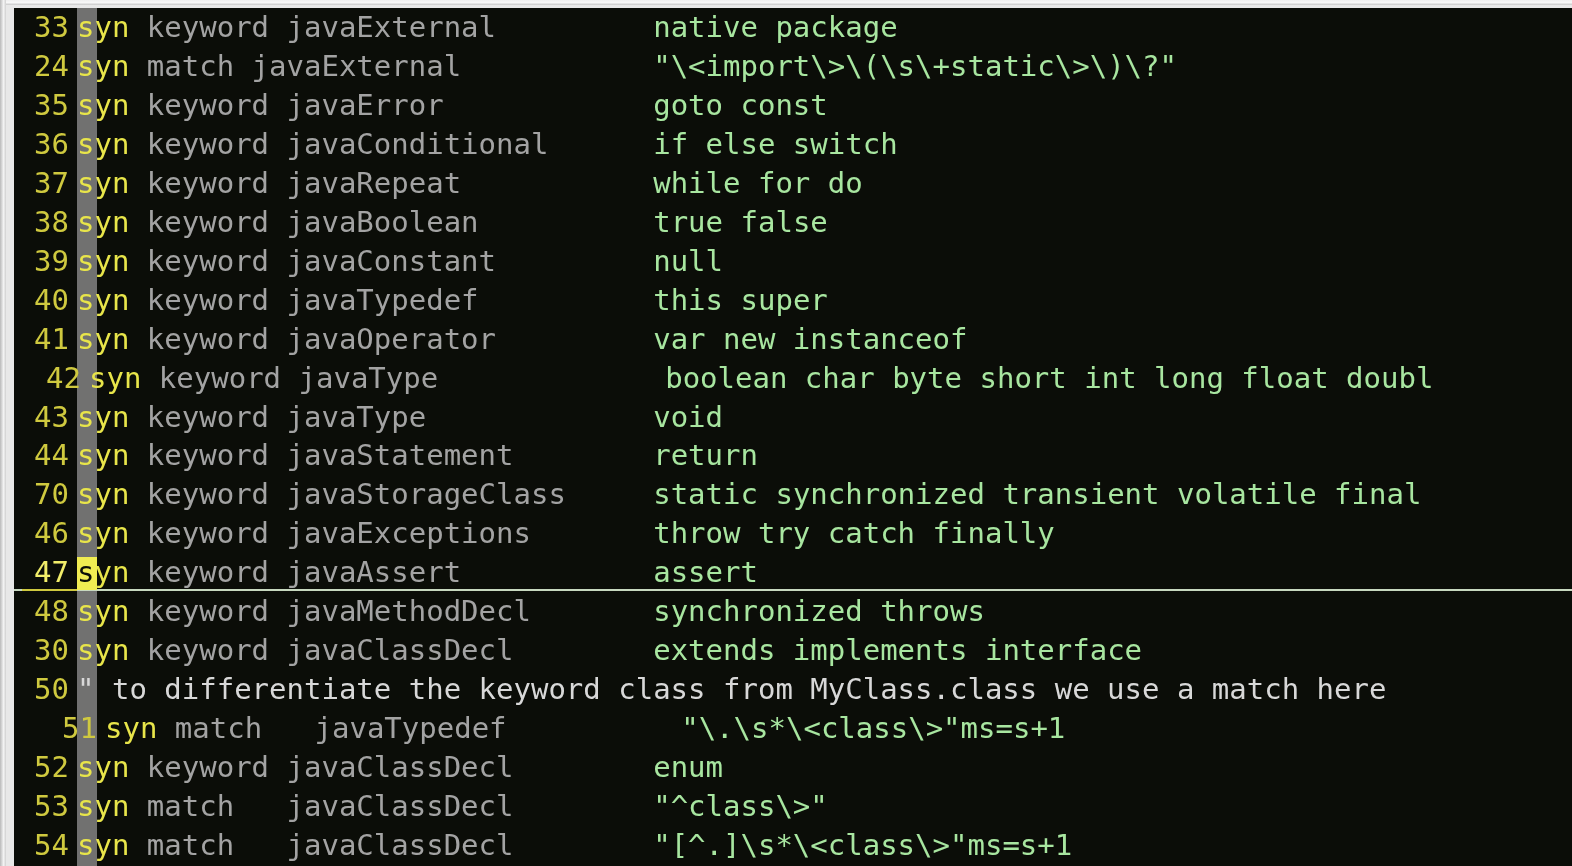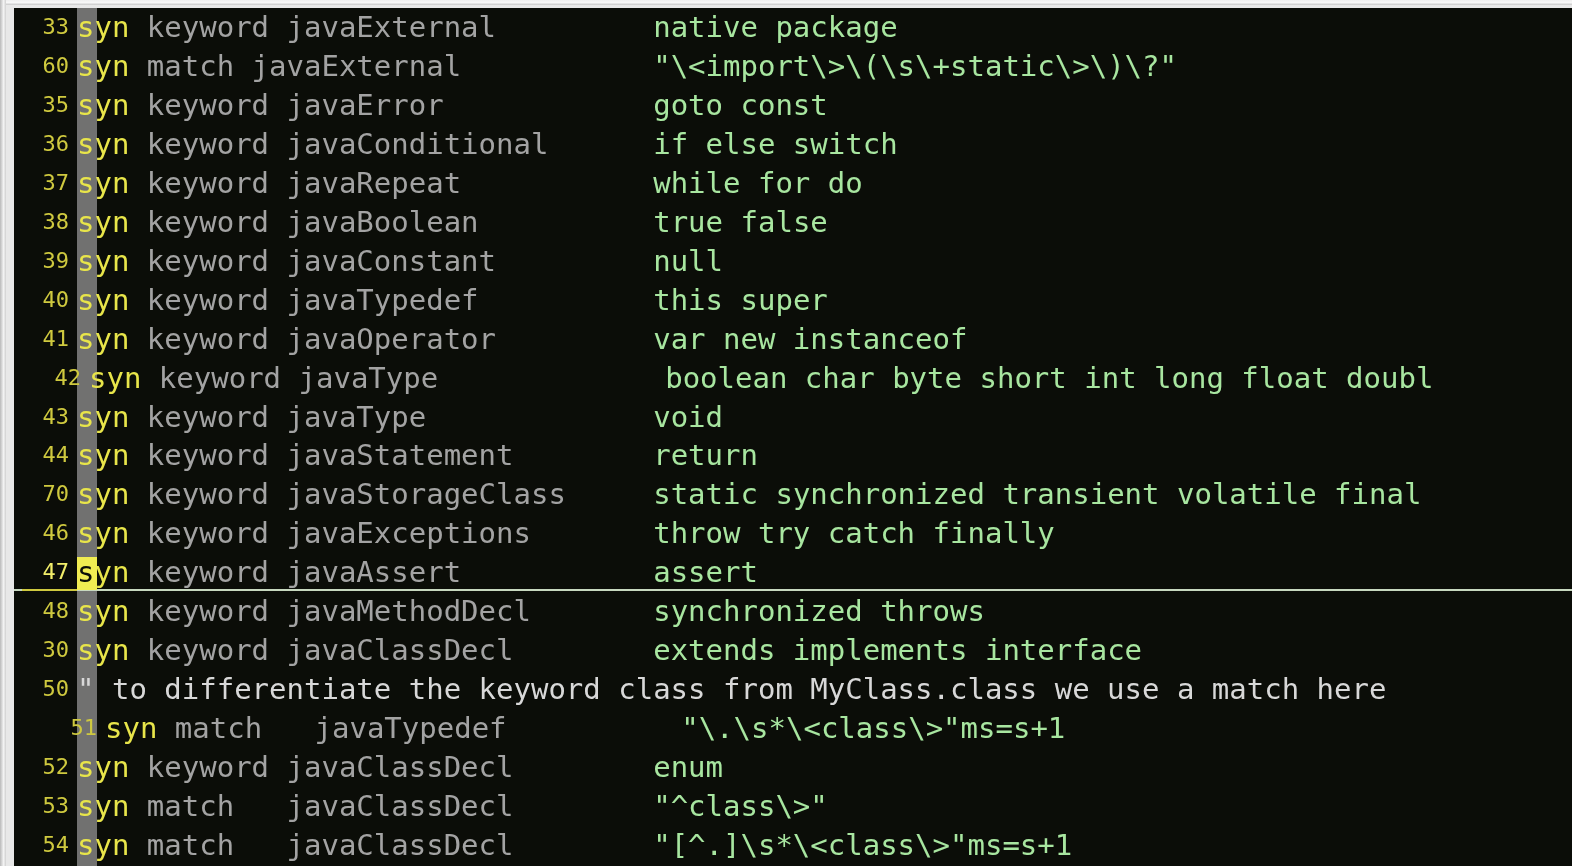--- a/index.html
+++ b/index.html
@@ -73,21 +73,21 @@
     letter-spacing: 0px;
   }
 
   .lnum {
     position: absolute;
     left: 0;
     top: 0;
     width: 55px;
     text-align: right;
     color: #cfc93f;
-    font-size: 22px;
+    font-size: 29px;
   }
 
   .code {
     position: absolute;
     left: 63px;
     top: 0;
     color: #a8e6a0;
     font-size: 29px;
     white-space: pre;
   }
@@ -148,21 +148,21 @@
 <body>
 
 <div id="window-frame">
   <div id="frame-top-bevel"></div>
   <div id="frame-left-bevel"></div>
 
   <div id="editor">
     <div id="cursor-column"></div>
     <div id="lines">
         <div class="line" style="top: 0px; position: absolute; left: 0px; right: 0px;"><span class="lnum">33</span><span class="code"><span class="kw">syn</span><span class="normal"> keyword javaExternal</span><span>         </span><span class="str">native package</span></span></div>
-        <div class="line" style="top: 38.95px; position: absolute; left: 0px; right: 0px;"><span class="lnum">60</span><span class="code"><span class="kw">syn</span><span class="normal"> match javaExternal</span><span>           </span><span class="str">"\&lt;import\&gt;\(\s\+static\&gt;\)\?"</span></span></div>
+        <div class="line" style="top: 38.95px; position: absolute; left: 0px; right: 0px;"><span class="lnum">24</span><span class="code"><span class="kw">syn</span><span class="normal"> match javaExternal</span><span>           </span><span class="str">"\&lt;import\&gt;\(\s\+static\&gt;\)\?"</span></span></div>
         <div class="line" style="top: 77.9px; position: absolute; left: 0px; right: 0px;"><span class="lnum">35</span><span class="code"><span class="kw">syn</span><span class="normal"> keyword javaError</span><span>            </span><span class="str">goto const</span></span></div>
         <div class="line" style="top: 116.85px; position: absolute; left: 0px; right: 0px;"><span class="lnum">36</span><span class="code"><span class="kw">syn</span><span class="normal"> keyword javaConditional</span><span>      </span><span class="str">if else switch</span></span></div>
         <div class="line" style="top: 155.8px; position: absolute; left: 0px; right: 0px;"><span class="lnum">37</span><span class="code"><span class="kw">syn</span><span class="normal"> keyword javaRepeat</span><span>           </span><span class="str">while for do</span></span></div>
         <div class="line" style="top: 194.75px; position: absolute; left: 0px; right: 0px;"><span class="lnum">38</span><span class="code"><span class="kw">syn</span><span class="normal"> keyword javaBoolean</span><span>          </span><span class="str">true false</span></span></div>
         <div class="line" style="top: 233.7px; position: absolute; left: 0px; right: 0px; padding-left: 16px;"><span class="lnum">39</span><span class="code"><span class="kw">syn</span><span class="normal"> keyword javaConstant</span><span>         </span><span class="str">null</span></span></div>
         <div class="line" style="top: 272.65px; position: absolute; left: 0px; right: 0px;"><span class="lnum">40</span><span class="code"><span class="kw">syn</span><span class="normal"> keyword javaTypedef</span><span>          </span><span class="str">this super</span></span></div>
         <div class="line" style="top: 311.6px; position: absolute; left: 0px; right: 0px;"><span class="lnum">41</span><span class="code"><span class="kw">syn</span><span class="normal"> keyword javaOperator</span><span>         </span><span class="str">var new instanceof</span></span></div>
         <div class="line" style="top: 350.55px; position: absolute; left: 12px; right: 0px;"><span class="lnum">42</span><span class="code"><span class="kw">syn</span><span class="normal"> keyword javaType</span><span>             </span><span class="str">boolean char byte short int long float doubl</span></span></div>
         <div class="line" style="top: 389.5px; position: absolute; left: 0px; right: 0px;"><span class="lnum">43</span><span class="code"><span class="kw">syn</span><span class="normal"> keyword javaType</span><span>             </span><span class="str">void</span></span></div>
         <div class="line" style="top: 428.45px; position: absolute; left: 0px; right: 0px;"><span class="lnum">44</span><span class="code"><span class="kw">syn</span><span class="normal"> keyword javaStatement</span><span>        </span><span class="str">return</span></span></div>

